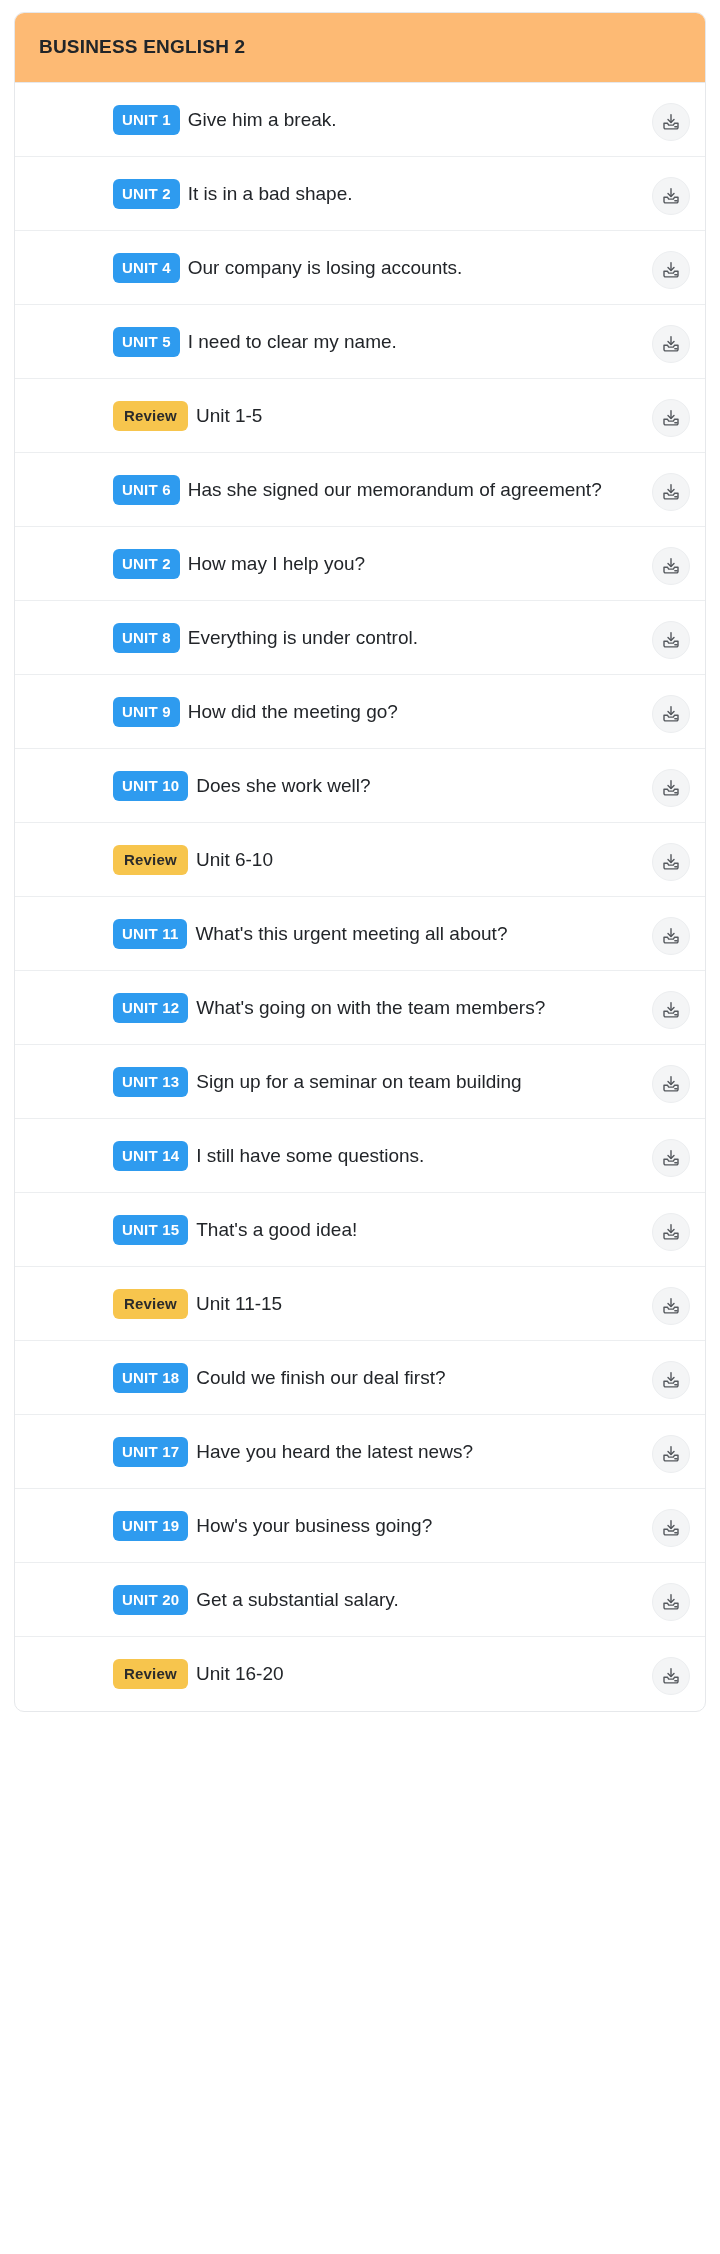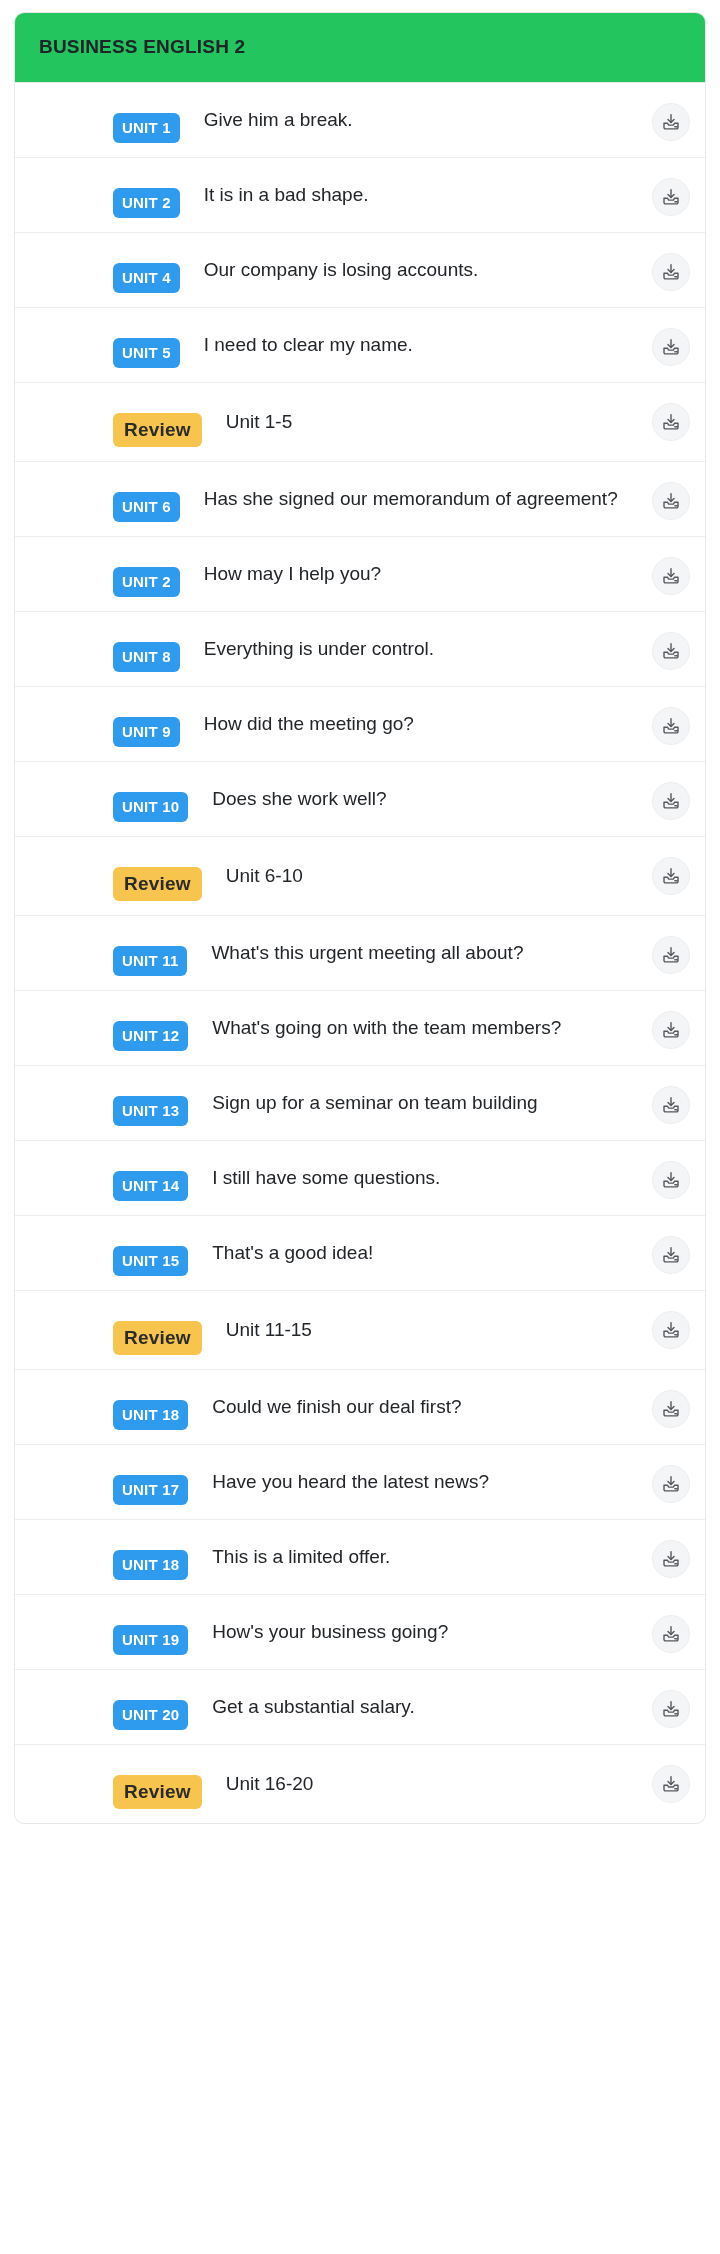--- a/index.html
+++ b/index.html
@@ -21,21 +21,21 @@
   .card {
     width: 692px;
     background: #ffffff;
     border: 1px solid #e6e8eb;
     border-radius: 10px;
     overflow: hidden;
   }
 
   
   .card-header {
-    background: #22c55e;
+    background: #fdba74;
     border-bottom: 1px solid #e6e8eb;
     height: 70px;
     display: flex;
     align-items: center;
     padding: 0 24px;
   }
   .card-header-title {
     font-size: 19px;
     font-weight: bold;
     letter-spacing: 0.2px;
@@ -64,41 +64,40 @@
     display: inline-block;
     vertical-align: middle;
     border-radius: 6px;
     font-size: 15px;
     font-weight: bold;
     line-height: 1;
     padding: 7px 9px 8px 9px;
     white-space: nowrap;
     text-indent: 0;
     letter-spacing: 0.2px;
-    margin-top: 16px;
   }
   .badge.unit {
     background: #2e9bef;
     color: #ffffff;
   }
   .badge.review {
     background: #f7c54d;
     color: #2b2b2b;
     font-weight: bold;
-    font-size: 19px;
+    font-size: 15px;
     padding: 7px 11px 8px 11px;
   }
 
   .row-text {
     font-size: 19px;
     color: #222529;
     font-weight: normal;
     vertical-align: middle;
     text-indent: 0;
-    margin-left: 24px;
+    margin-left: 8px;
   }
 
   
   .dl-btn {
     position: absolute;
     right: 15px;
     top: 20px;
     width: 38px;
     height: 38px;
     border-radius: 50%;
@@ -363,33 +362,20 @@
               <svg width="20" height="20" viewBox="0 0 24 24" fill="none" stroke="#55595e" stroke-width="1.7" stroke-linecap="round" stroke-linejoin="round">
                 <path d="M12 3.2v9.1"></path>
                 <path d="M8.4 9.1 12 12.7l3.6-3.6"></path>
                 <path d="M3.6 13.4h4.1l1.5 2.3h5.6l1.5-2.3h4.1v5.1a1.7 1.7 0 0 1-1.7 1.7H5.3a1.7 1.7 0 0 1-1.7-1.7z"></path>
                 <path d="M16.6 17.6h.9M18.4 17.6h.9"></path>
               </svg>
             </span>
           </div>
         </div>
         <div class="row">
-          <div class="row-content"><span class="badge unit">UNIT 18</span><span class="row-text">This is a limited offer.</span></div>
-          <div class="dl-btn">
-            <span>
-              <svg width="20" height="20" viewBox="0 0 24 24" fill="none" stroke="#55595e" stroke-width="1.7" stroke-linecap="round" stroke-linejoin="round">
-                <path d="M12 3.2v9.1"></path>
-                <path d="M8.4 9.1 12 12.7l3.6-3.6"></path>
-                <path d="M3.6 13.4h4.1l1.5 2.3h5.6l1.5-2.3h4.1v5.1a1.7 1.7 0 0 1-1.7 1.7H5.3a1.7 1.7 0 0 1-1.7-1.7z"></path>
-                <path d="M16.6 17.6h.9M18.4 17.6h.9"></path>
-              </svg>
-            </span>
-          </div>
-        </div>
-        <div class="row">
           <div class="row-content"><span class="badge unit">UNIT 19</span><span class="row-text">How's your business going?</span></div>
           <div class="dl-btn">
             <span>
               <svg width="20" height="20" viewBox="0 0 24 24" fill="none" stroke="#55595e" stroke-width="1.7" stroke-linecap="round" stroke-linejoin="round">
                 <path d="M12 3.2v9.1"></path>
                 <path d="M8.4 9.1 12 12.7l3.6-3.6"></path>
                 <path d="M3.6 13.4h4.1l1.5 2.3h5.6l1.5-2.3h4.1v5.1a1.7 1.7 0 0 1-1.7 1.7H5.3a1.7 1.7 0 0 1-1.7-1.7z"></path>
                 <path d="M16.6 17.6h.9M18.4 17.6h.9"></path>
               </svg>
             </span>

